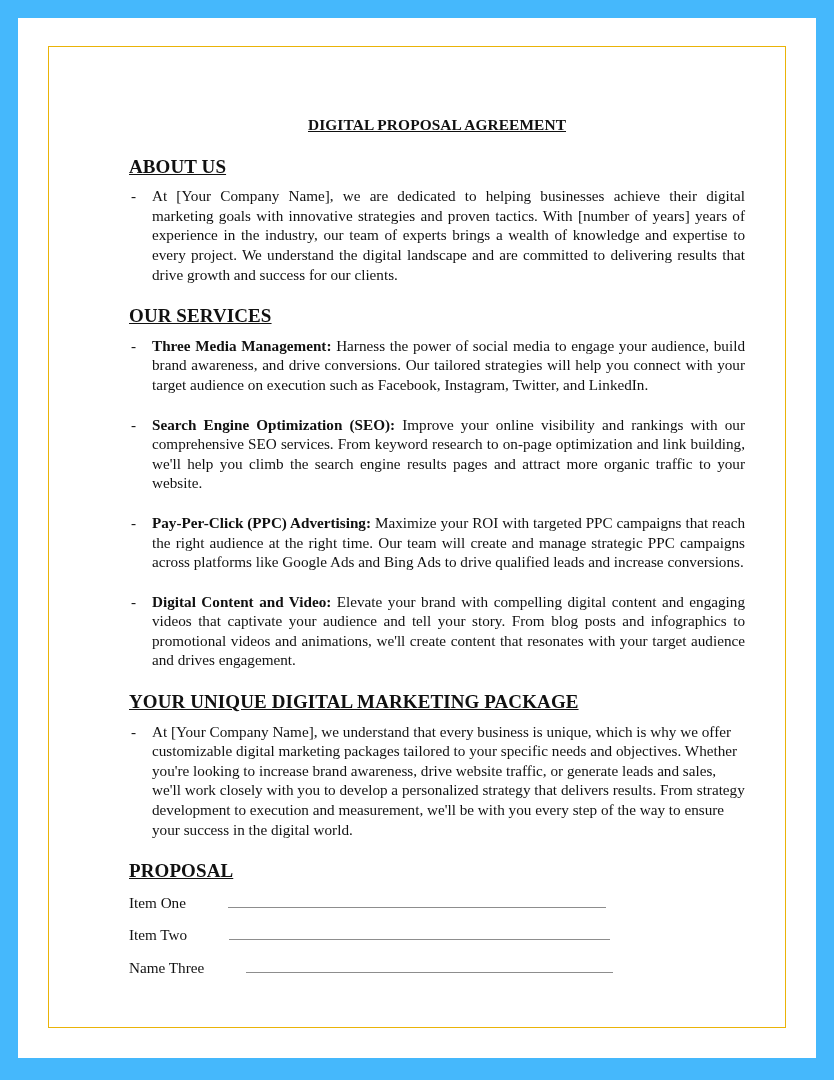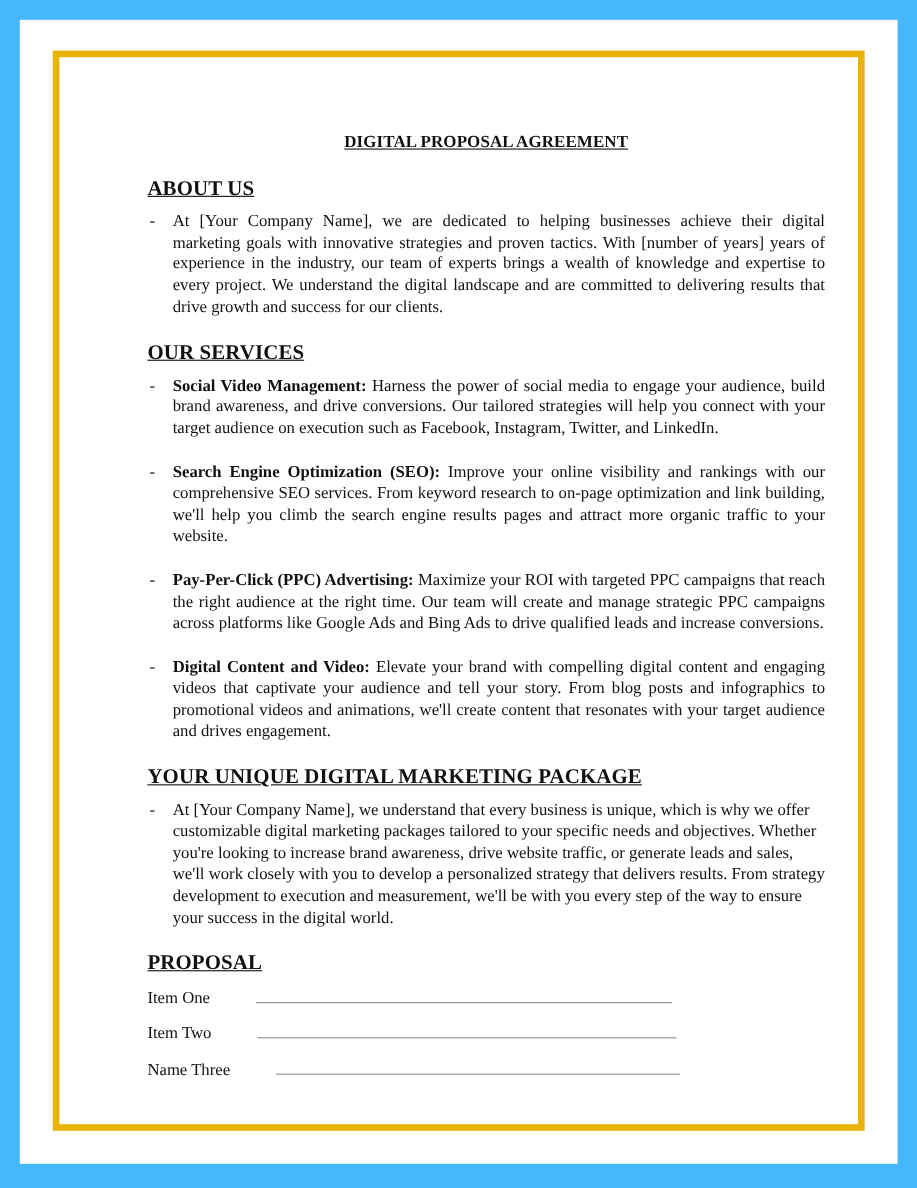--- a/index.html
+++ b/index.html
@@ -24,21 +24,21 @@
     background: #ffffff;
   }
 
   
   #page-frame {
     position: absolute;
     left: 30px;
     top: 28px;
     width: 738px;
     height: 982px;
-    border: 6px solid #eab308;
+    border: 1px solid #eab308;
     box-sizing: border-box;
     background: #ffffff;
   }
 
   
   #doc {
     position: absolute;
     left: 80px;
     top: 68px;
     width: 616px;
@@ -125,21 +125,21 @@
         </div>
       </div>
 
       <div class="section gap-before">
         <div class="section-head">OUR SERVICES</div>
 
         <div class="svc-list">
           <div class="bullet-row">
             <span class="dash">-</span>
             <div class="bullet-text">
-              <b>Social Video Management:</b>
+              <b>Three Media Management:</b>
               <span>Harness the power of social media to engage your audience, build brand awareness, and drive conversions. Our tailored strategies will help you connect with your target audience on execution such as Facebook, Instagram, Twitter, and LinkedIn.</span>
             </div>
           </div>
 
           <div class="bullet-row">
             <span class="dash">-</span>
             <div class="bullet-text">
               <b>Search Engine Optimization (SEO):</b>
               <span>Improve your online visibility and rankings with our comprehensive SEO services. From keyword research to on-page optimization and link building, we'll help you climb the search engine results pages and attract more organic traffic to your website.</span>
             </div>

